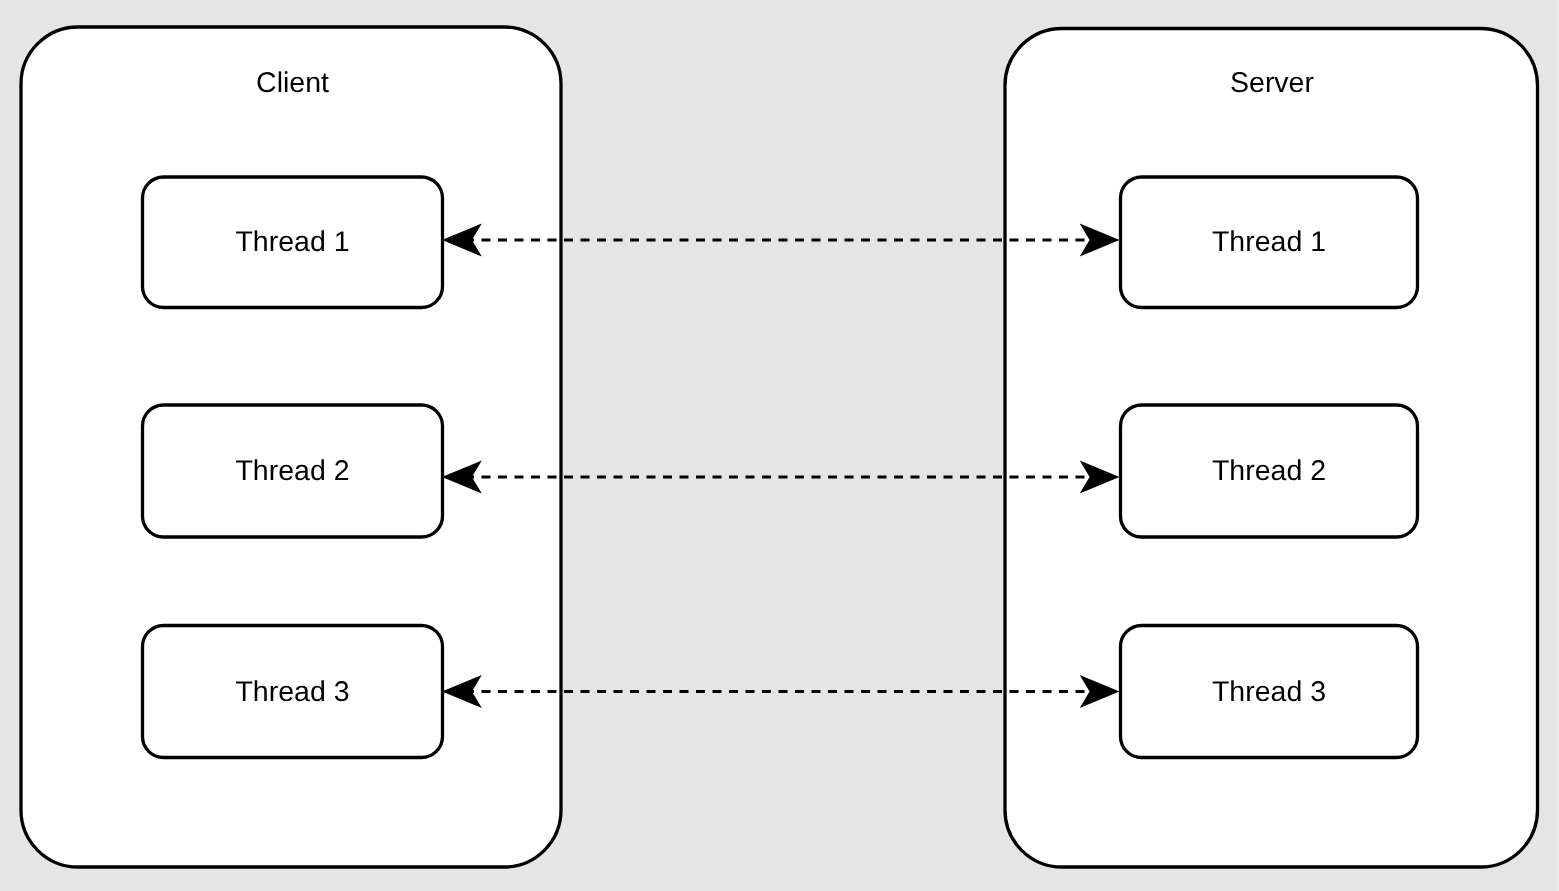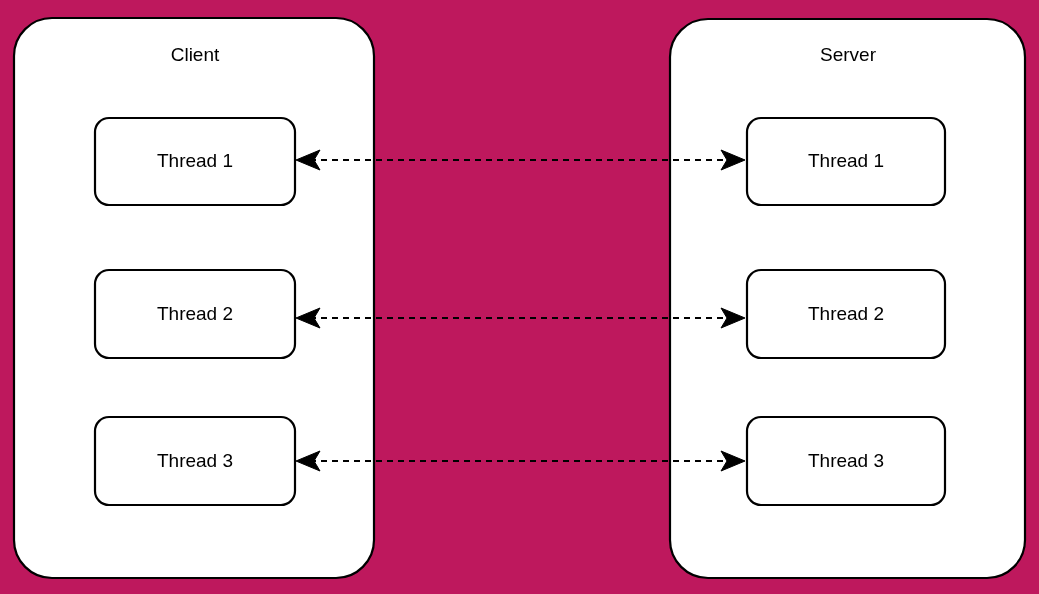--- a/index.html
+++ b/index.html
@@ -11,21 +11,21 @@
     width: 1039px;
     height: 594px;
     font-family: "Liberation Sans", sans-serif;
     color: #000000;
     overflow: hidden;
   }
   #diagram-root {
     position: relative;
     width: 1039px;
     height: 594px;
-    background: #be185d;
+    background: #e5e5e5;
   }
   #diagram-svg {
     position: absolute;
     left: 0;
     top: 0;
     width: 1039px;
     height: 594px;
     display: block;
   }
   .container-label {

